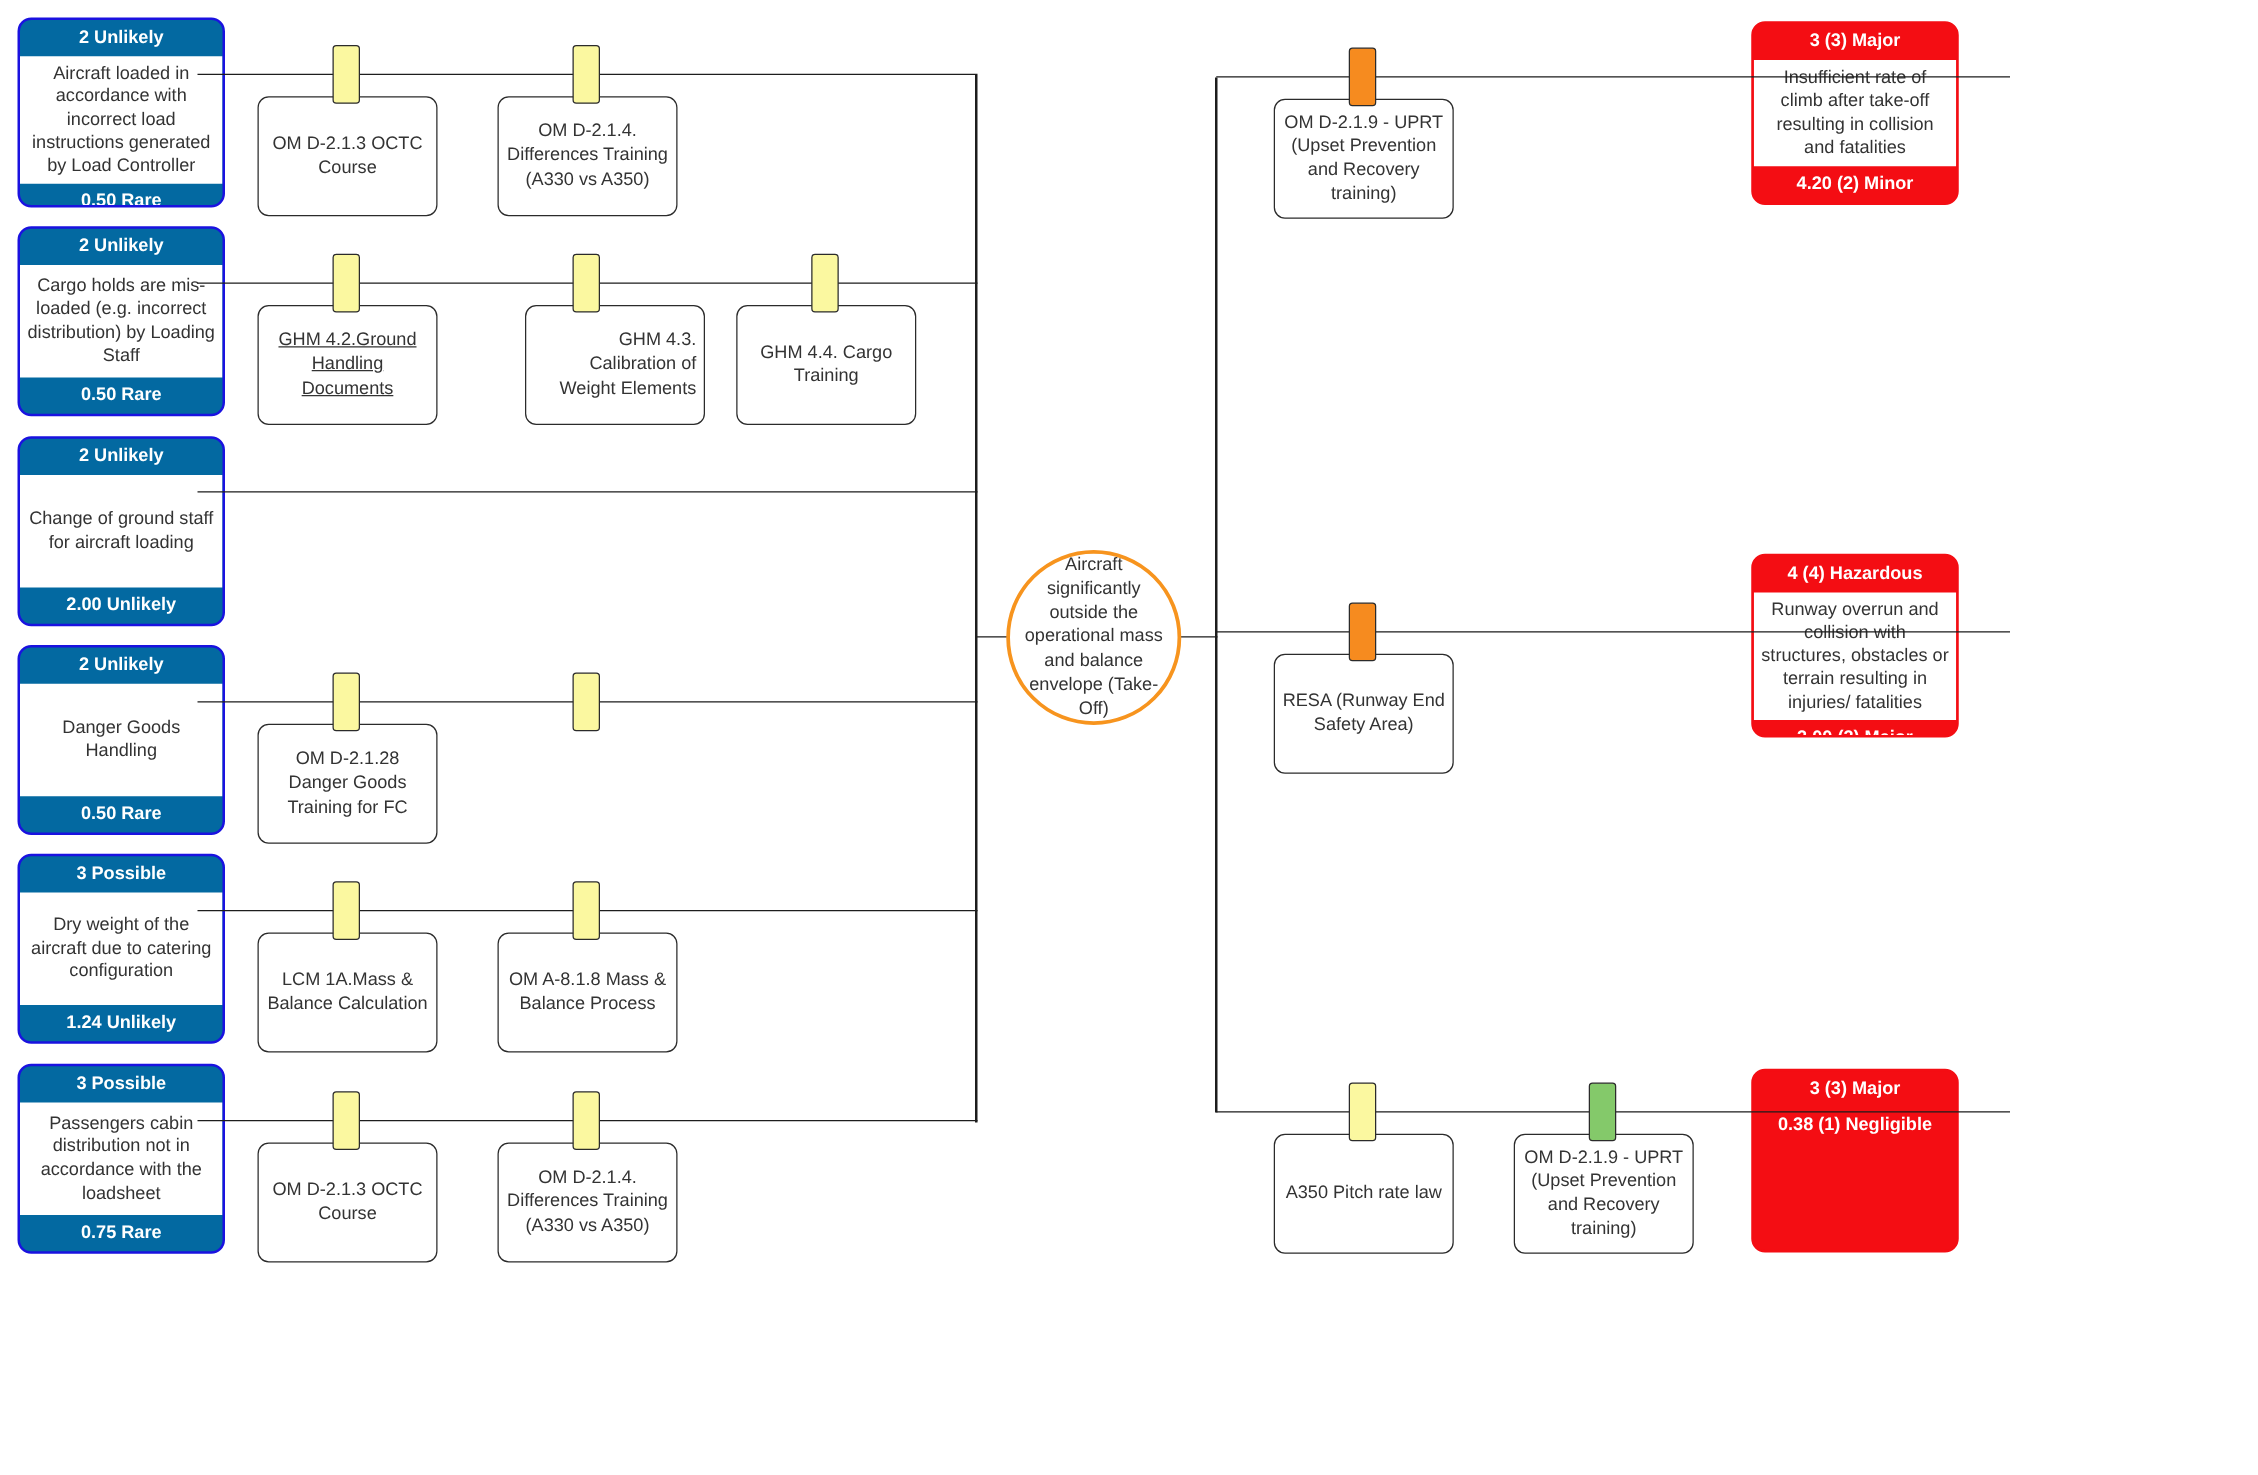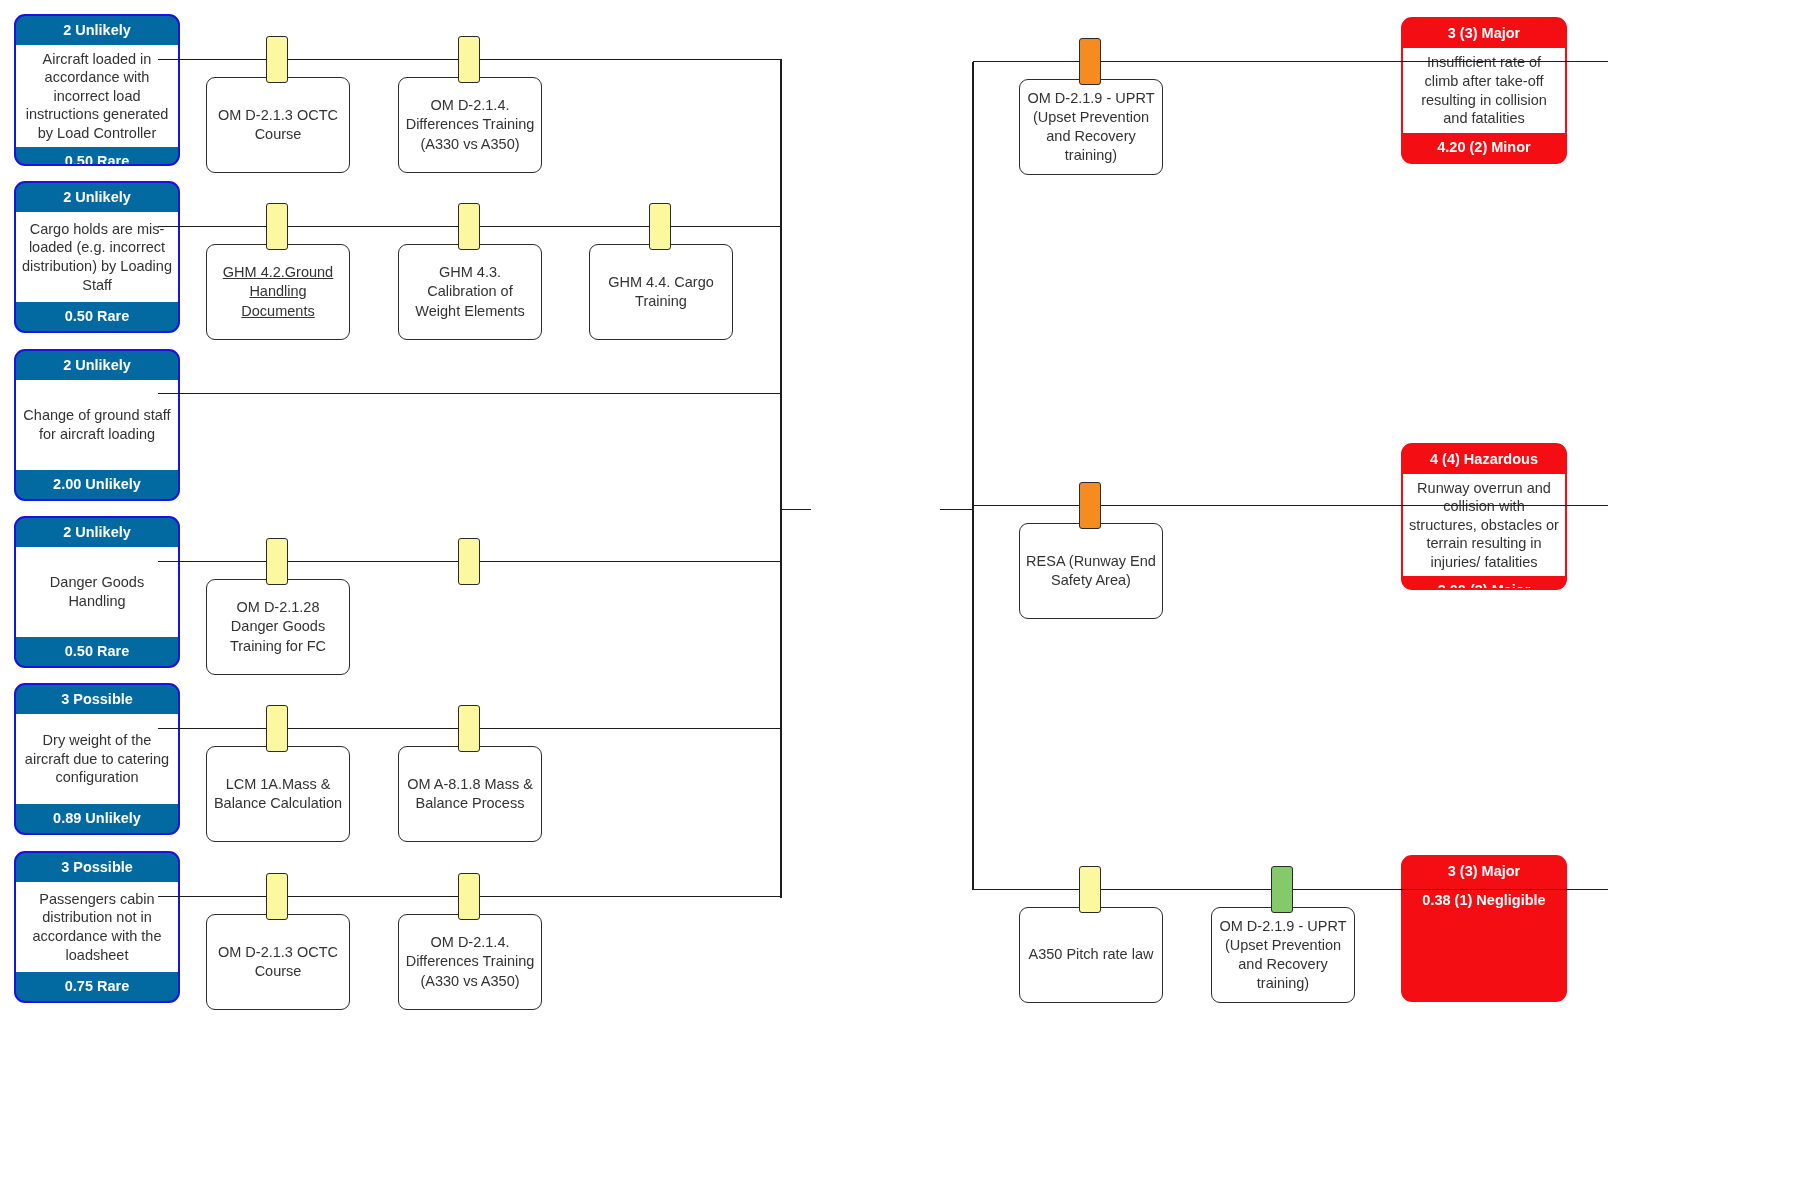--- a/index.html
+++ b/index.html
@@ -124,20 +124,23 @@
 
 <div id="canvas">
 
   <div class="vline" style="left:780px; top:60px; height:838px;"></div>
 
   <div class="vline" style="left:972px; top:62px; height:828px;"></div>
 
   <div class="hline" style="left:781px; top:509px; width:30px;"></div>
   <div class="hline" style="left:940px; top:509px; width:34px;"></div>
 
+  <div class="hazard" style="left:805px; top:440px; width:140px; height:140px;">
+    <span>Aircraft significantly outside the operational mass and balance envelope (Take-Off)</span>
+  </div>
 
   <div class="hline" style="left:158px; top:59px; width:624px;"></div>
 
   <div class="card threat" style="left:14px; top:14px; height:152px;">
     <div class="cap">2 Unlikely</div>
     <div class="body">Aircraft loaded in accordance with incorrect load instructions generated by Load Controller</div>
     <div class="cap">0.50 Rare</div>
   </div>
 
   <div class="chip yellow" style="left:266px; top:36px;"></div>
@@ -157,21 +160,21 @@
     <div class="body">Cargo holds are mis-loaded (e.g. incorrect distribution) by Loading Staff</div>
     <div class="cap">0.50 Rare</div>
   </div>
 
   <div class="chip yellow" style="left:266px; top:203px;"></div>
   <div class="ctrl" style="left:206px; top:244px; width:144px; height:96px;text-decoration:underline;">
     <span>GHM 4.2.Ground Handling Documents</span>
   </div>
 
   <div class="chip yellow" style="left:458px; top:203px;"></div>
-  <div class="ctrl" style="left:398px; top:244px; width:144px; height:96px;">
+  <div class="ctrl" style="left:420px; top:244px; width:144px; height:96px;text-align:right;">
     <span>GHM 4.3. Calibration of Weight Elements</span>
   </div>
 
   <div class="chip yellow" style="left:649px; top:203px;"></div>
   <div class="ctrl" style="left:589px; top:244px; width:144px; height:96px;">
     <span>GHM 4.4. Cargo Training</span>
   </div>
 
   <div class="hline" style="left:158px; top:393px; width:624px;"></div>
 
@@ -194,21 +197,21 @@
     <span>OM D-2.1.28 Danger Goods Training for FC</span>
   </div>
 
   <div class="chip yellow" style="left:458px; top:538px;"></div>
 
   <div class="hline" style="left:158px; top:728px; width:624px;"></div>
 
   <div class="card threat" style="left:14px; top:683px; height:152px;">
     <div class="cap">3 Possible</div>
     <div class="body">Dry weight of the aircraft due to catering configuration</div>
-    <div class="cap">0.89 Unlikely</div>
+    <div class="cap">1.24 Unlikely</div>
   </div>
 
   <div class="chip yellow" style="left:266px; top:705px;"></div>
   <div class="ctrl" style="left:206px; top:746px; width:144px; height:96px;">
     <span>LCM 1A.Mass &amp; Balance Calculation</span>
   </div>
 
   <div class="chip yellow" style="left:458px; top:705px;"></div>
   <div class="ctrl" style="left:398px; top:746px; width:144px; height:96px;">
     <span>OM A-8.1.8 Mass &amp; Balance Process</span>

